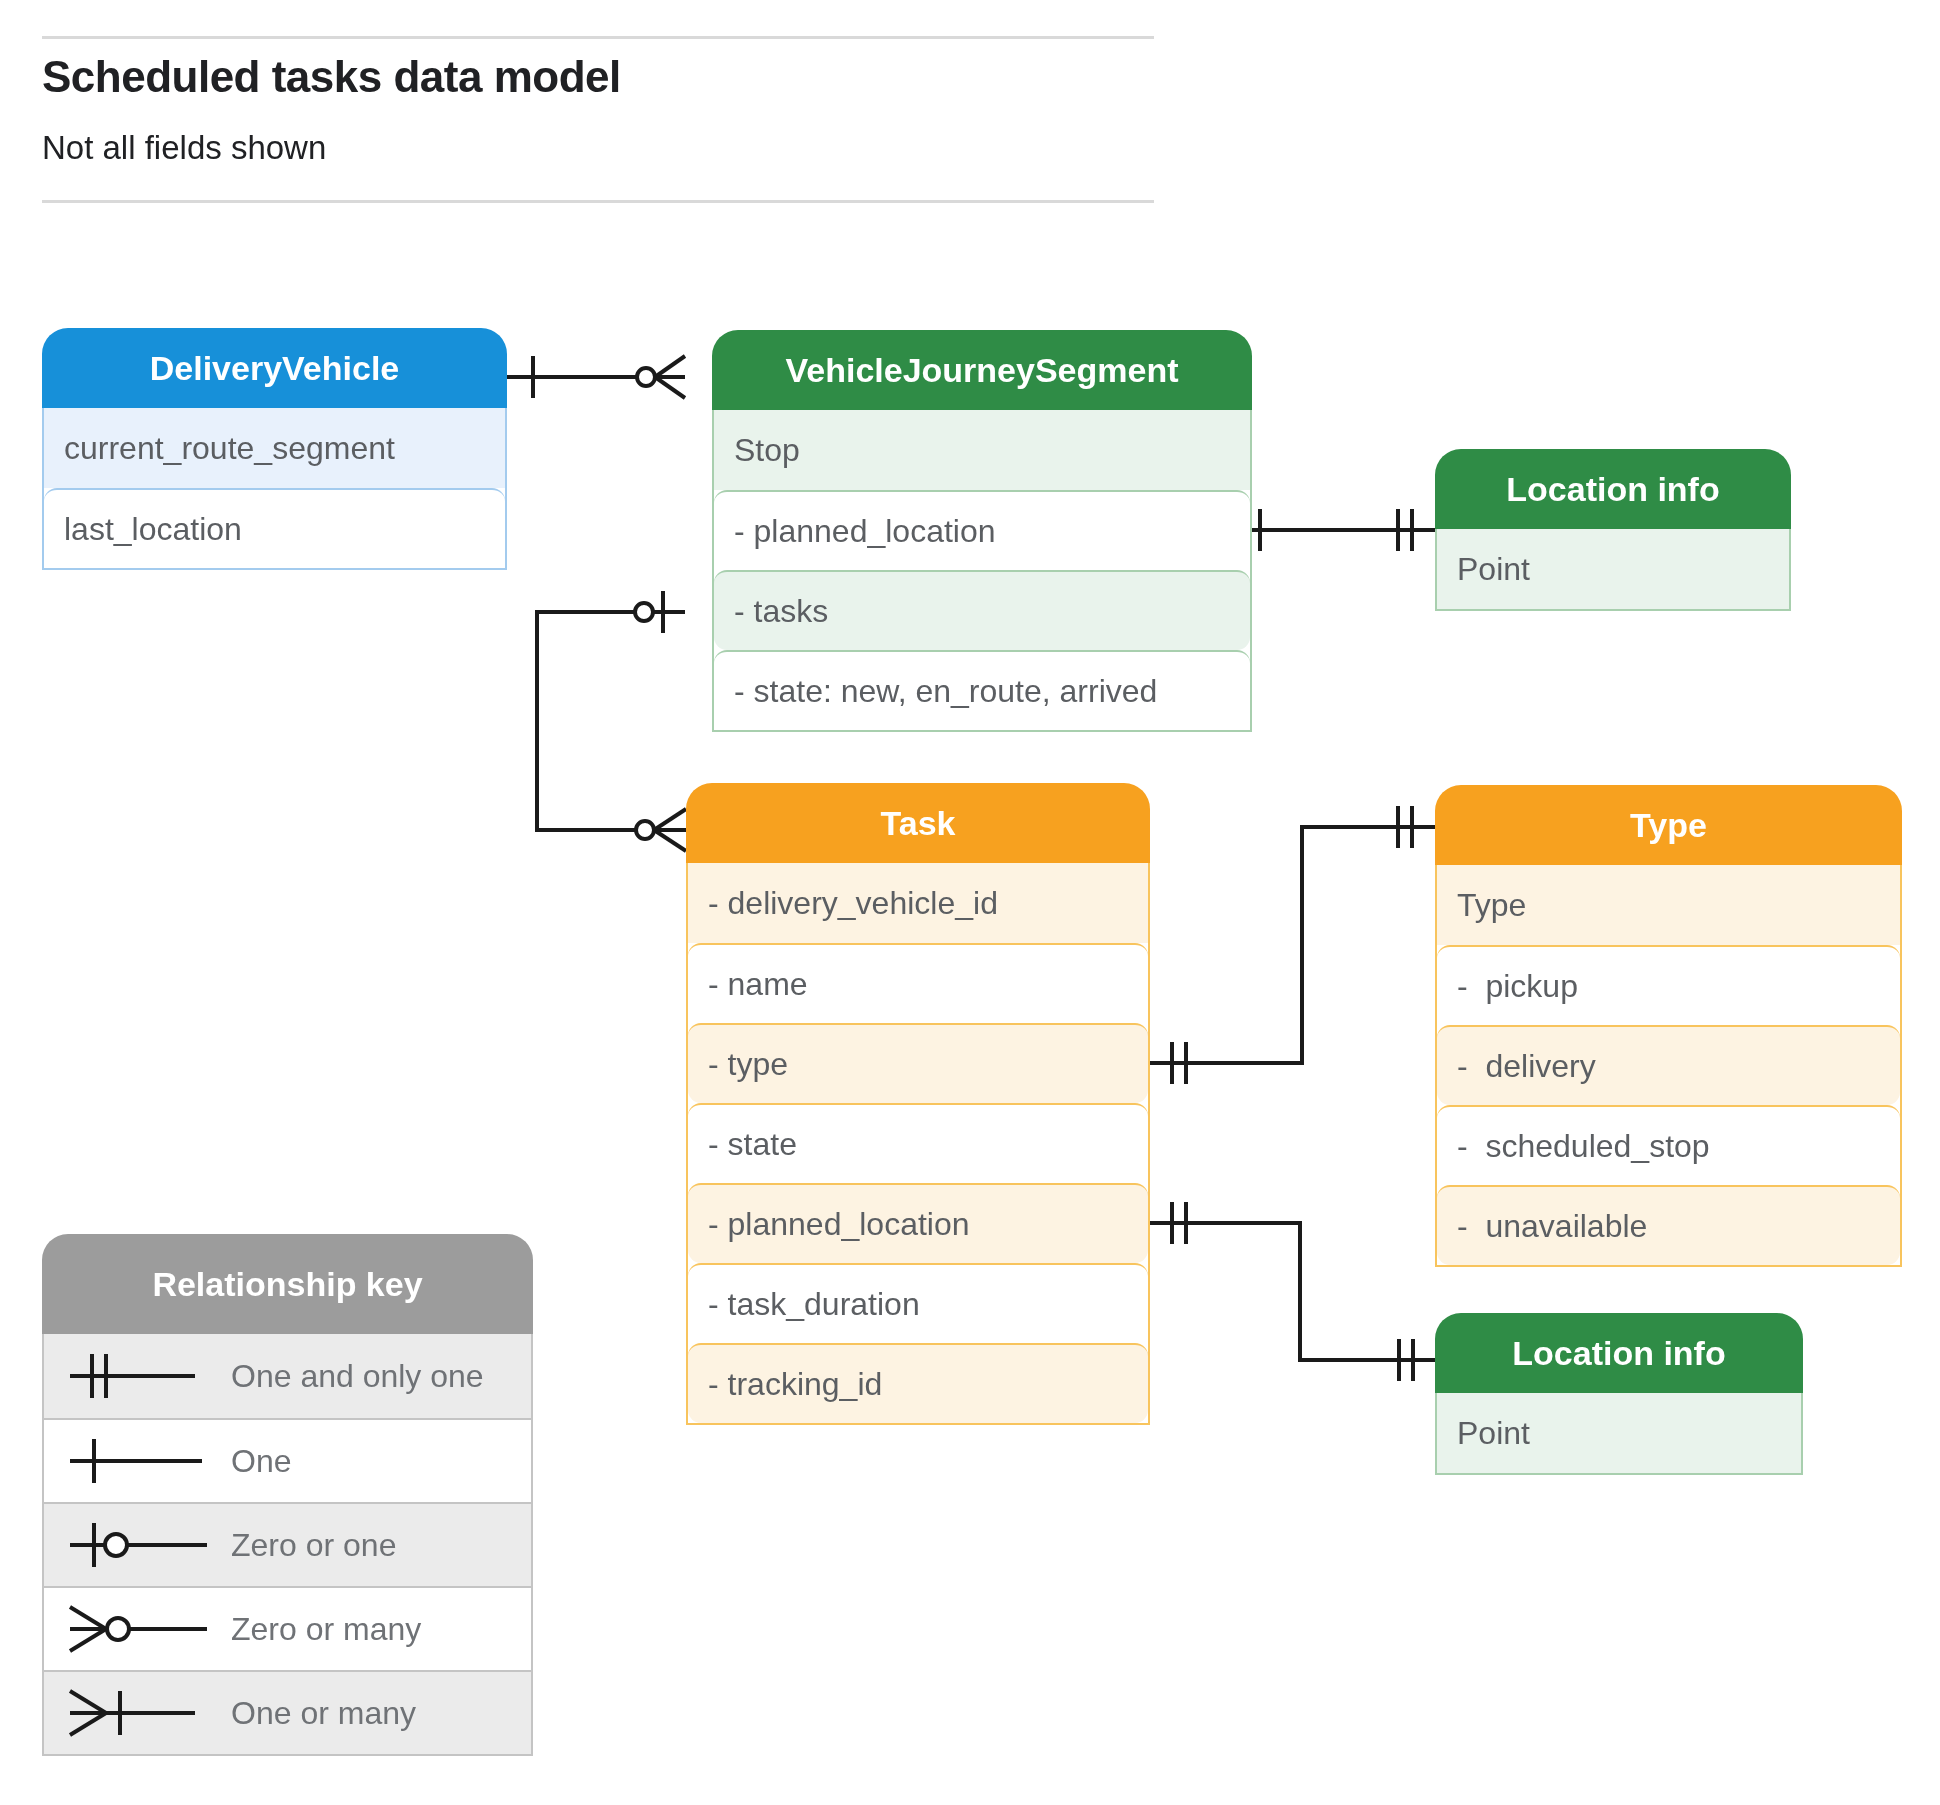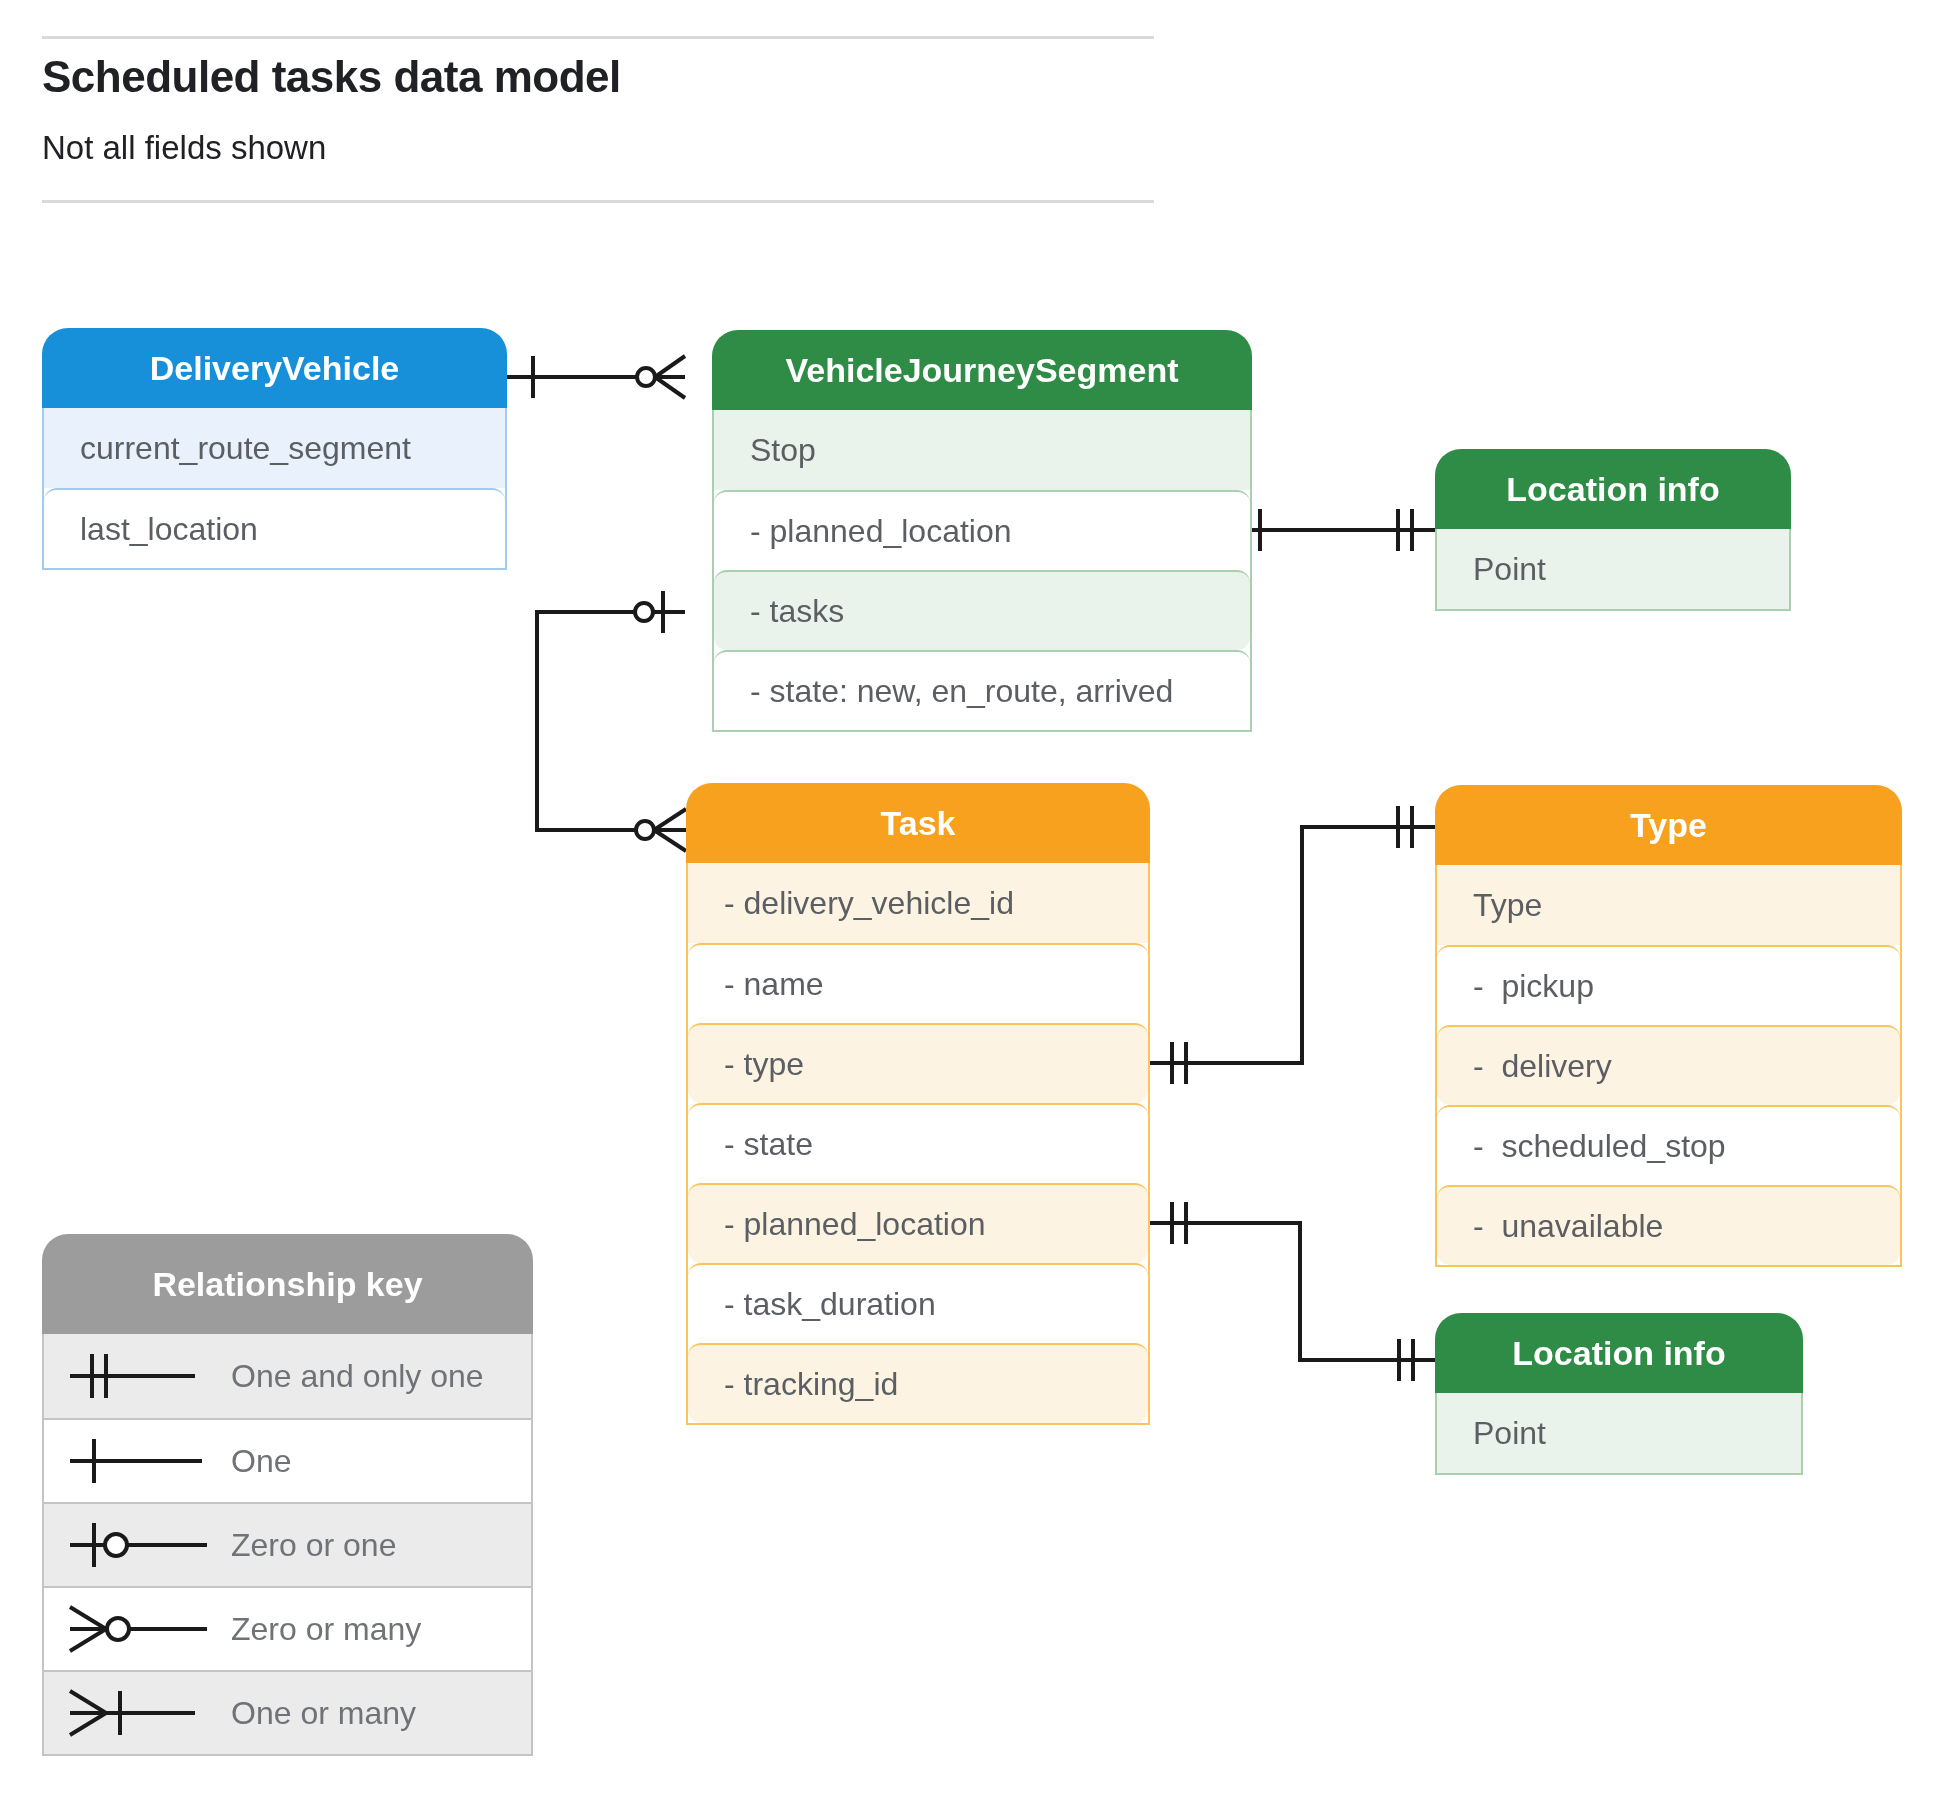--- a/index.html
+++ b/index.html
@@ -28,21 +28,21 @@
   .e-header{
     height:80px;border-radius:26px 26px 0 0;
     background:var(--hd);color:#ffffff;
     font-size:34px;font-weight:700;
     display:flex;align-items:center;justify-content:center;
   }
   .e-rows{border:2px solid var(--bc);border-top:none;background:#fff;}
   .e-row{
     box-sizing:border-box;height:80px;
     display:flex;align-items:center;
-    padding-left:36px;font-size:32px;color:#5b5e62;
+    padding-left:20px;font-size:32px;color:#5b5e62;
     white-space:pre;
   }
   .e-row + .e-row{border-top:2px solid var(--bc);border-radius:13px;}
   .e-row:nth-child(odd){background:var(--tint);}
   .e-row:nth-child(even){background:#ffffff;}
   .e-row.indent{}
 
   .blue  {--hd:#1790d9;--bc:#a3cbee;--tint:#e8f1fc;}
   .green {--hd:#2f8c46;--bc:#a8cfae;--tint:#e9f3ec;}
   .orange{--hd:#f7a11f;--bc:#f8c45d;--tint:#fdf3e2;}

